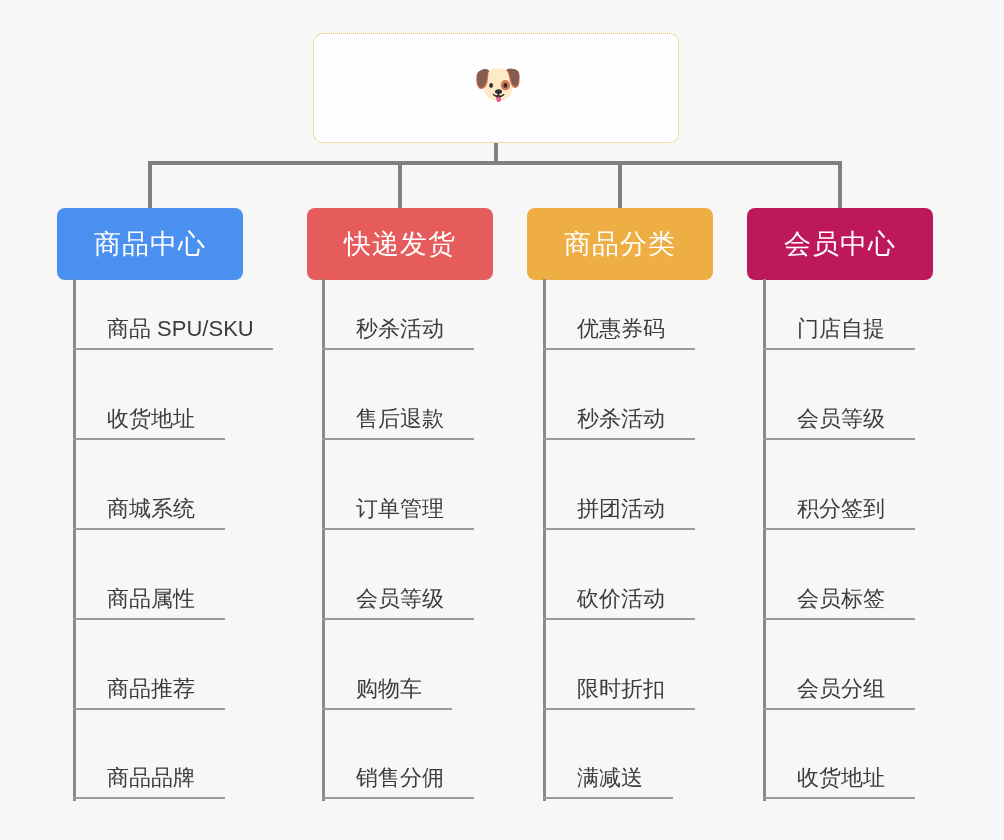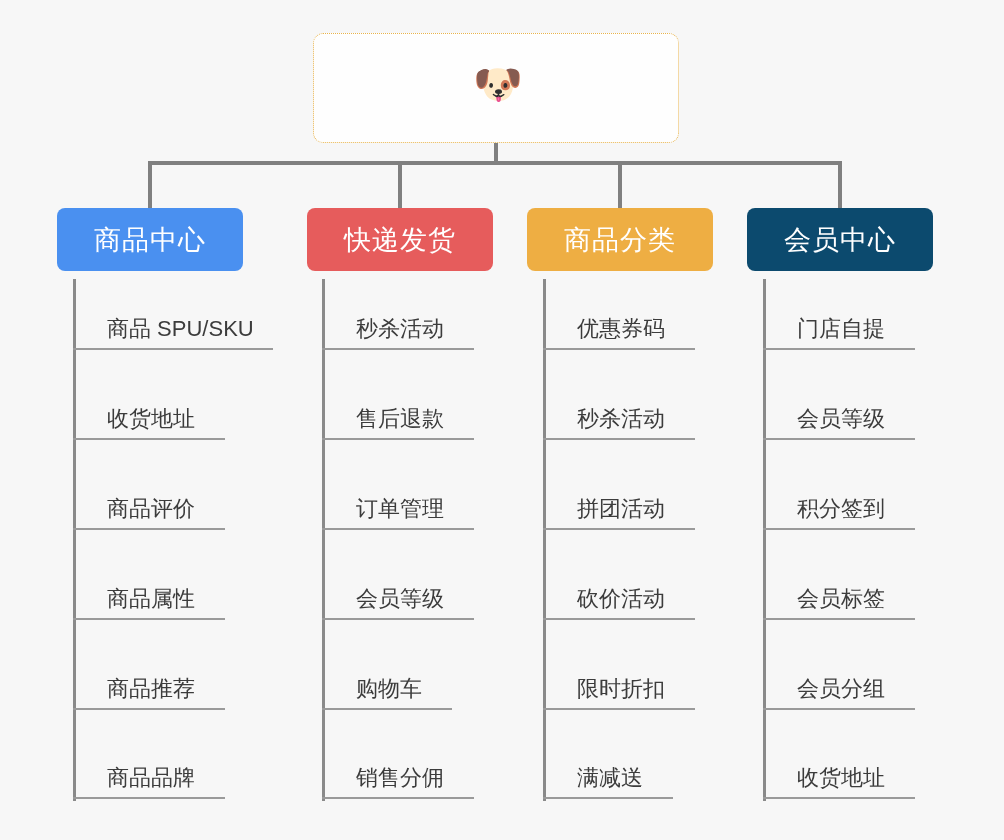--- a/index.html
+++ b/index.html
@@ -59,21 +59,21 @@
   .conn-h { height: 4px; }
 
   
   .column {
     position: absolute;
     top: 208px;
   }
   .cat-header {
     position: absolute;
     top: 0;
-    height: 63px;
+    height: 72px;
     border-radius: 8px;
     display: flex;
     align-items: center;
     justify-content: center;
     color: #ffffff;
     font-size: 27px;
     letter-spacing: 1px;
     white-space: nowrap;
   }
   .spine {
@@ -128,21 +128,21 @@
         <div class="leaf" style="position: absolute; left: 73px; top: 350px; width: 200px;">
           <div class="leaf-rule" style="width: 200px;"></div>
           <div class="leaf-label">商品 SPU/SKU</div>
         </div>
         <div class="leaf" style="position: absolute; left: 73px; top: 440px; width: 152px;">
           <div class="leaf-rule" style="width: 152px;"></div>
           <div class="leaf-label">收货地址</div>
         </div>
         <div class="leaf" style="position: absolute; left: 73px; top: 530px; width: 152px;">
           <div class="leaf-rule" style="width: 152px;"></div>
-          <div class="leaf-label">商品评价</div>
+          <div class="leaf-label">商城系统</div>
         </div>
         <div class="leaf" style="position: absolute; left: 73px; top: 620px; width: 152px;">
           <div class="leaf-rule" style="width: 152px;"></div>
           <div class="leaf-label">商品属性</div>
         </div>
         <div class="leaf" style="position: absolute; left: 73px; top: 710px; width: 152px;">
           <div class="leaf-rule" style="width: 152px;"></div>
           <div class="leaf-label">商品推荐</div>
         </div>
         <div class="leaf" style="position: absolute; left: 73px; top: 799px; width: 152px;">
@@ -204,21 +204,21 @@
         <div class="leaf" style="position: absolute; left: 543px; top: 710px; width: 152px;">
           <div class="leaf-rule" style="width: 152px;"></div>
           <div class="leaf-label">限时折扣</div>
         </div>
         <div class="leaf" style="position: absolute; left: 543px; top: 799px; width: 130px;">
           <div class="leaf-rule" style="width: 130px;"></div>
           <div class="leaf-label">满减送</div>
         </div>
       </div>
       <div class="column" style="left: 0px; top: 0px; position: absolute;">
-        <div class="cat-header" style="left: 747px; top: 208px; width: 186px; background: #0c4a6e;">
+        <div class="cat-header" style="left: 747px; top: 208px; width: 186px; background: #be185d;">
           <span>会员中心</span>
         </div>
         <div class="spine" style="left: 763px; top: 279px; height: 522px;"></div>
         <div class="leaf" style="position: absolute; left: 763px; top: 350px; width: 152px;">
           <div class="leaf-rule" style="width: 152px;"></div>
           <div class="leaf-label">门店自提</div>
         </div>
         <div class="leaf" style="position: absolute; left: 763px; top: 440px; width: 152px;">
           <div class="leaf-rule" style="width: 152px;"></div>
           <div class="leaf-label">会员等级</div>

